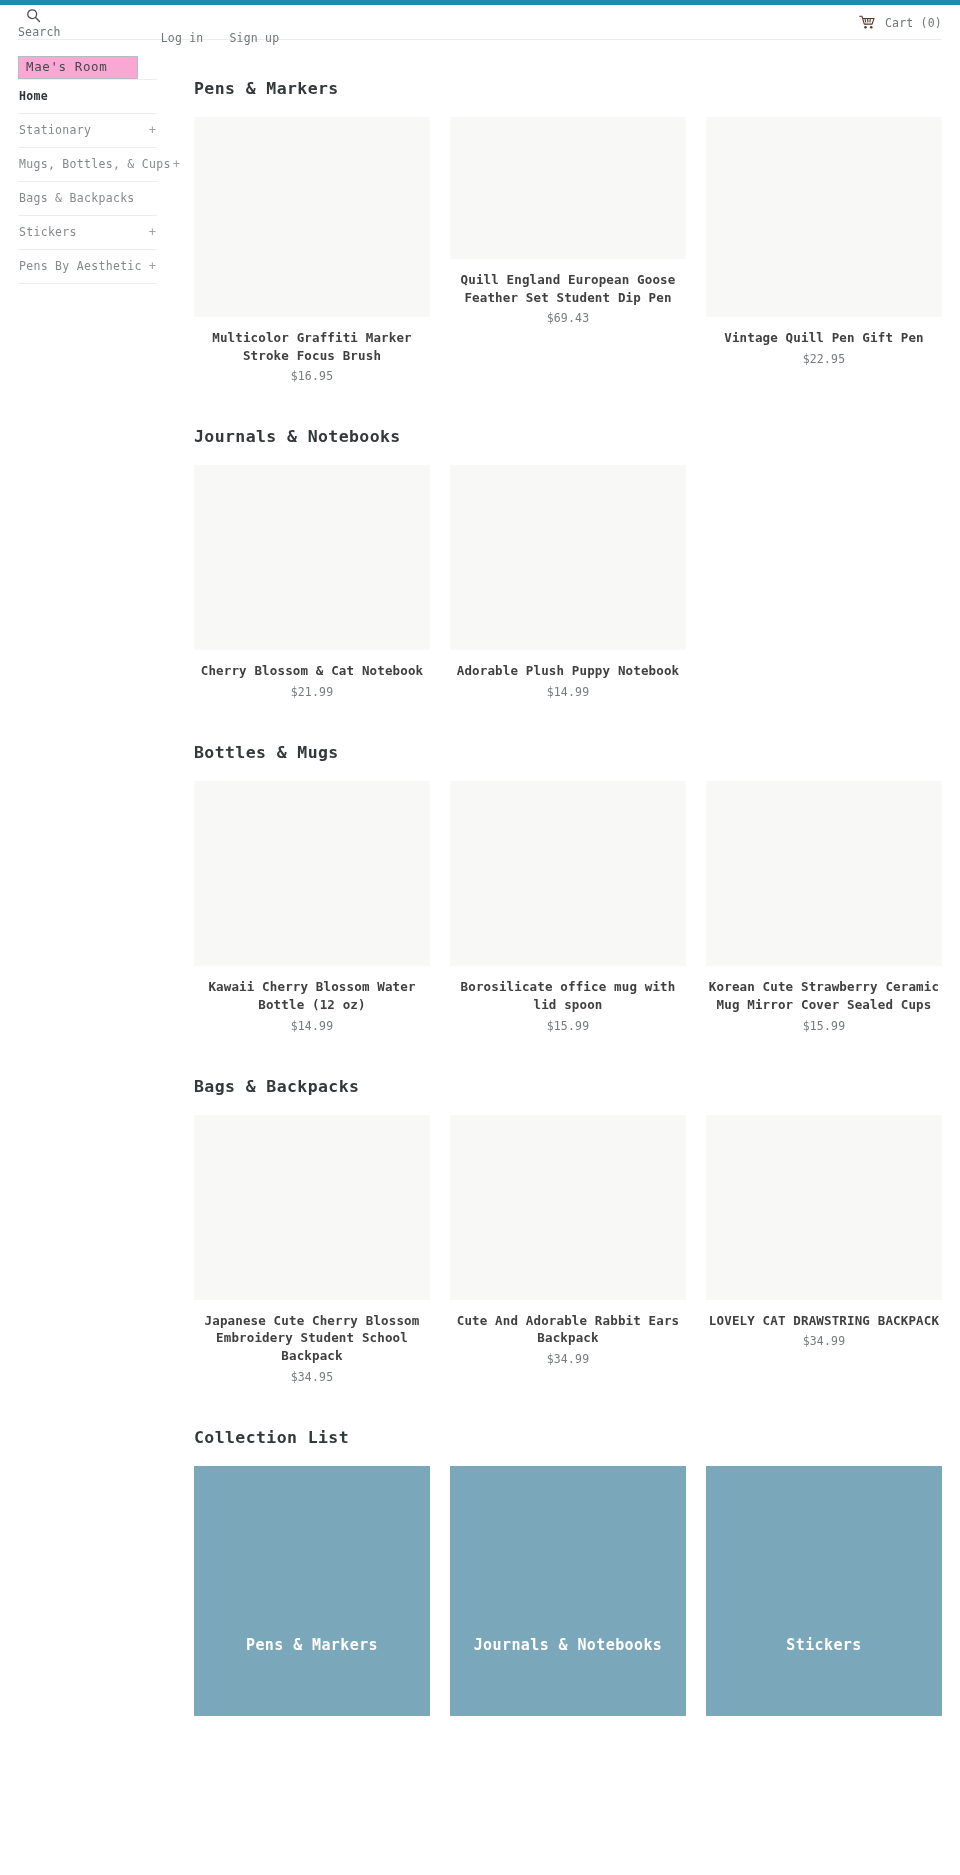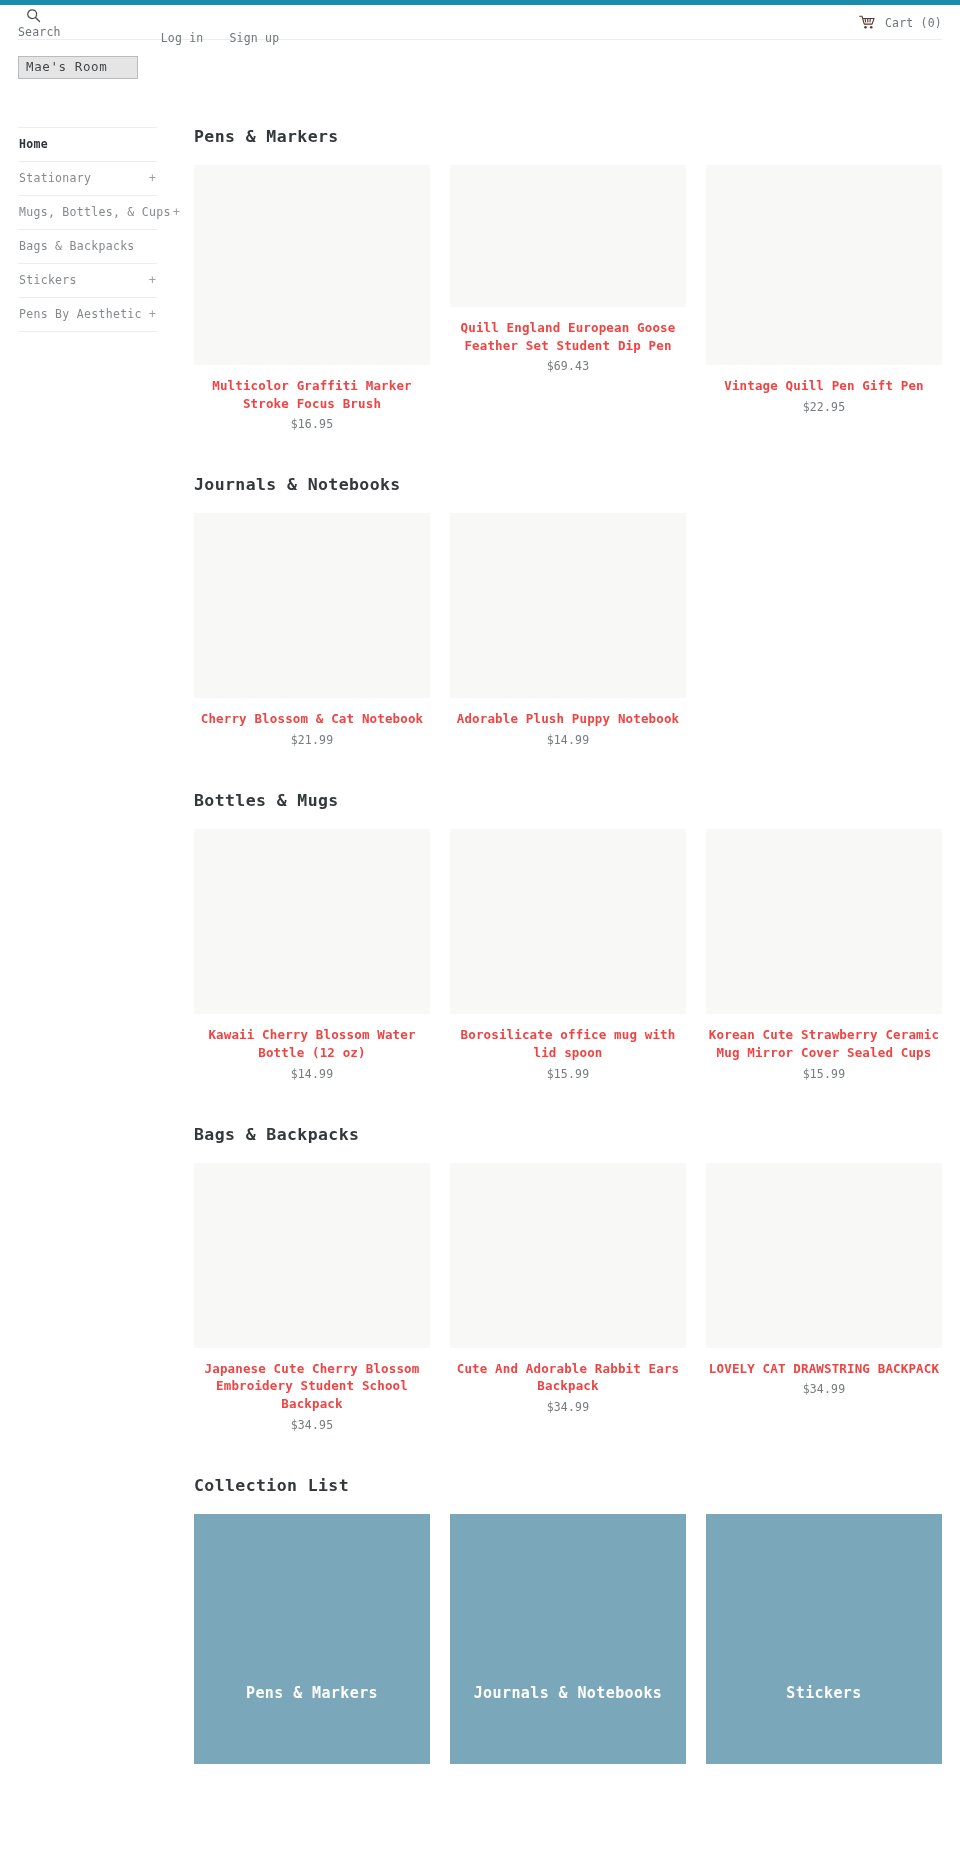--- a/index.html
+++ b/index.html
@@ -80,30 +80,29 @@
   }
   .logo-box {
     display: inline-block;
     border: 1px solid #b9bcbe;
     padding: 3px 7px 4px 7px;
     font-size: 12.5px;
     color: #44484b;
     letter-spacing: 0.6px;
     line-height: 1.1;
     min-width: 120px;
-    background: #e5e5e5;
+    background: #f9a8d4;
     cursor: pointer;
   }
 
   
   .page {
     display: flex;
     align-items: flex-start;
     padding: 0 18px;
-    margin-top: 48px;
   }
 
   
   .sidebar {
     width: 139px;
     flex: 0 0 139px;
     padding-top: 0;
   }
   .nav-list { list-style: none; }
   .nav-item {
@@ -167,21 +166,21 @@
   .product-thumb.short  { height: 142px; }
   .product-thumb.medium { height: 185px; }
   .product-info {
     padding: 12px 2px 0 2px;
     text-align: center;
     width: 100%;
   }
   .product-title {
     font-size: 12.5px;
     font-weight: bold;
-    color: #ef4444;
+    color: #404040;
     line-height: 1.42;
     letter-spacing: 0.15px;
   }
   .product-price {
     font-size: 11.5px;
     color: #767b7e;
     margin-top: 5px;
     letter-spacing: 0.2px;
   }
 

